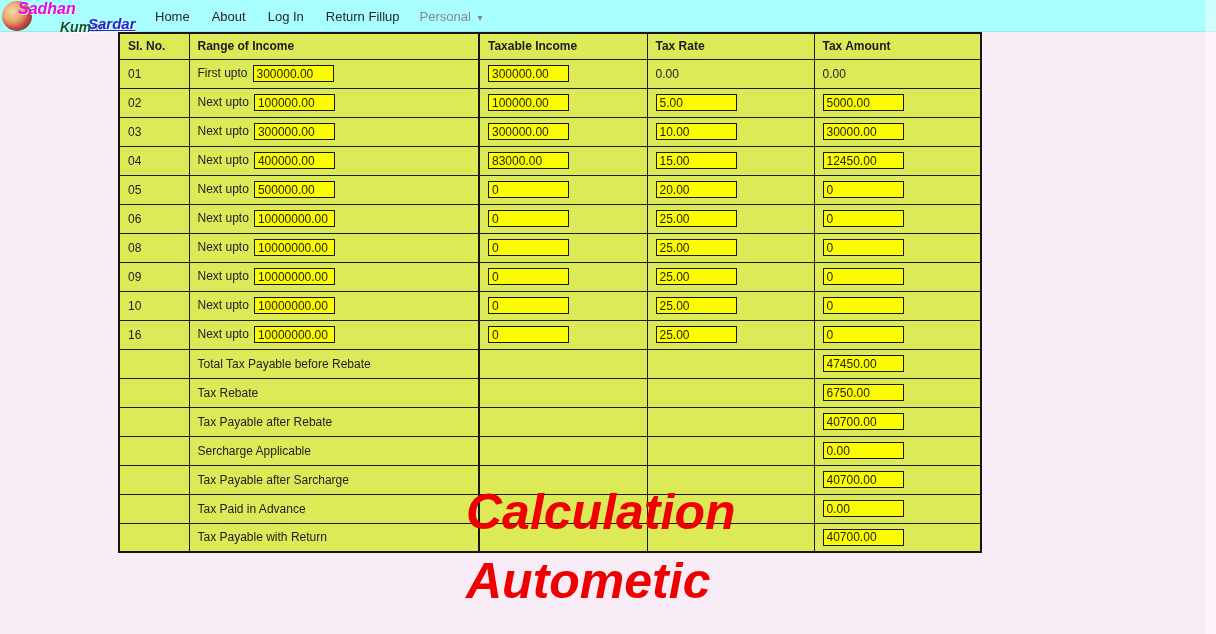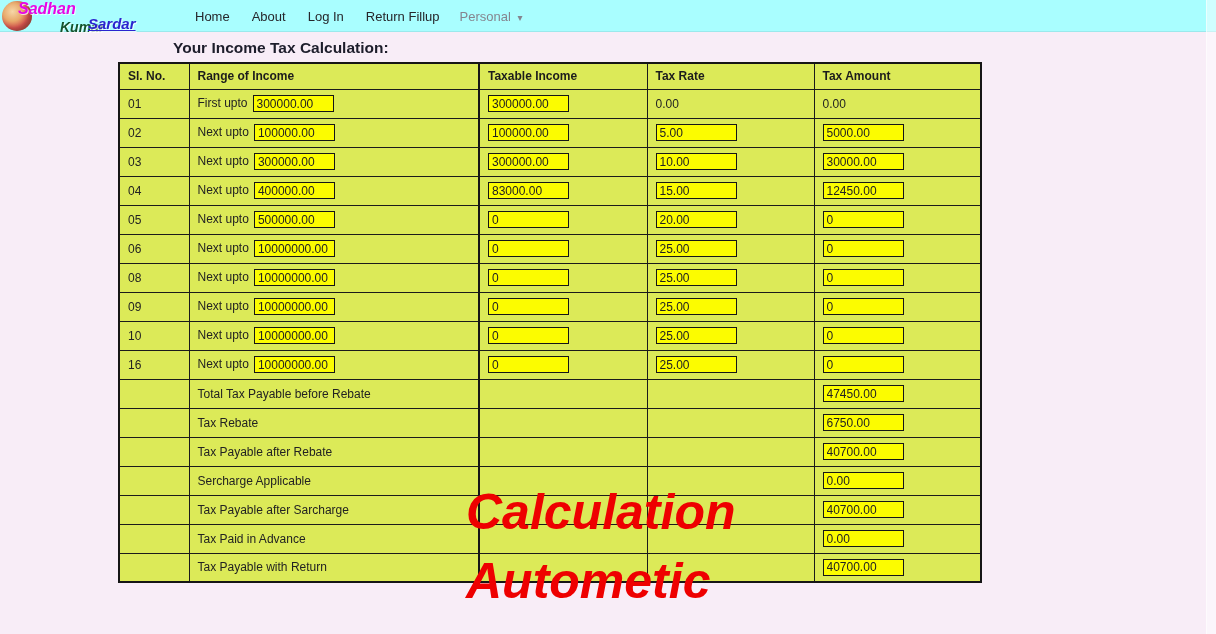--- a/index.html
+++ b/index.html
@@ -21,21 +21,21 @@
     position:absolute; left:0; top:1px; width:30px; height:30px; border-radius:50%;
     background:radial-gradient(circle at 35% 35%, #f6d7a8 0%, #e8a96a 35%, #d4534f 60%, #8a5a3a 100%);
     box-shadow:inset -3px -2px 4px rgba(120,40,40,.5);
   }
   .logo-text { position:absolute; font-style:italic; font-weight:bold; white-space:nowrap;
     text-shadow:1px 1px 0 rgba(255,255,255,.75); }
   .logo-l1 { left:16px; top:0px;  font-size:16px; color:#e607e6; }
   .logo-l2 { left:58px; top:19px;  font-size:14px; color:#14532d; }
   .logo-l3 { left:86px; top:15px; font-size:15px; color:#2b24cf;text-decoration:underline; }
 
-  .nav-links { position:absolute; left:155px; top:0; height:32px; display:flex; align-items:center;margin-left:40px; }
+  .nav-links { position:absolute; left:155px; top:0; height:32px; display:flex; align-items:center; }
   .nav-link {
     display:inline-block; font-size:13px; color:#26262b; text-decoration:none;
     margin-right:22px; cursor:pointer;
   }
   .nav-link.rf { margin-right:20px; }
   .nav-dropdown { font-size:13px; color:#85858f; cursor:pointer; }
   .nav-dropdown .caret { font-size:10px; margin-left:3px; color:#85858f; }
 
   
   .content { position:absolute; top:32px; left:0; width:1216px; }
@@ -108,21 +108,20 @@
     <a class="nav-link">Log In</a>
     <a class="nav-link rf">Return Fillup</a>
     <span class="nav-dropdown">
       <span>Personal</span>
       <span class="caret">▾</span>
     </span>
   </nav>
 </header>
 
 <main class="content">
-  <h2 class="page-title">Your Income Tax Calculation:</h2>
 
   <table class="tax-table">
     <colgroup>
       <col style="width:70px">
         <col style="width:290px">
         <col style="width:168px">
       <col style="width:167px">
         <col style="width:167px">
     </colgroup>
     <thead>

